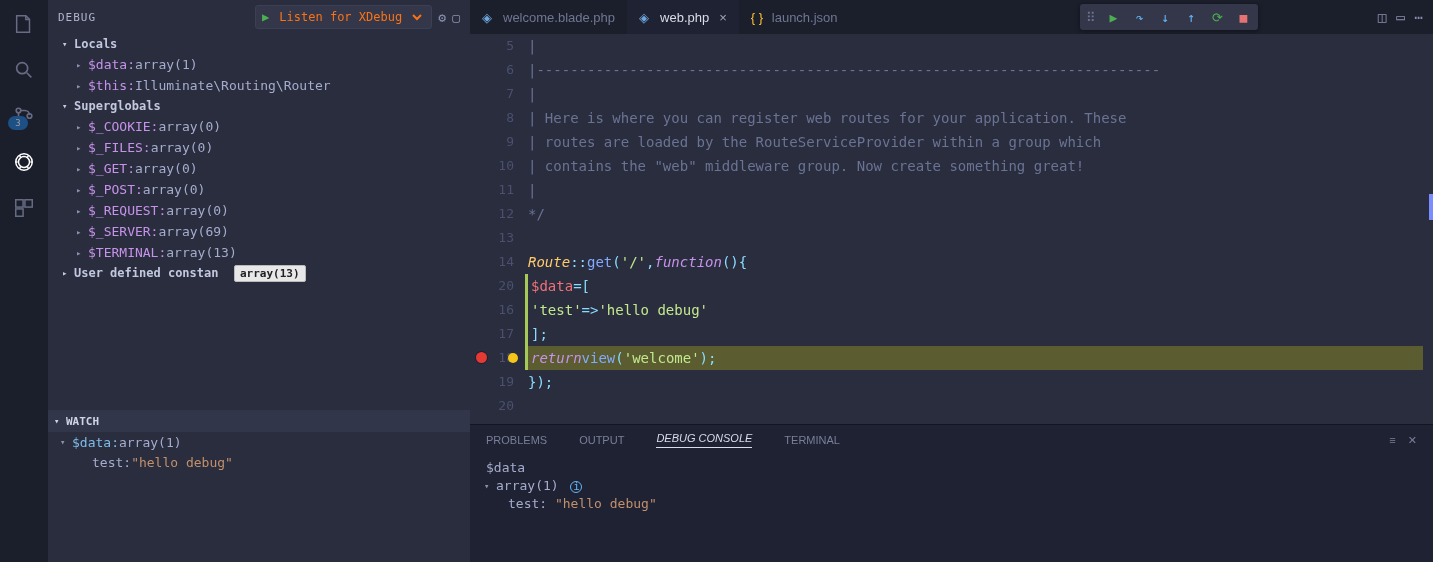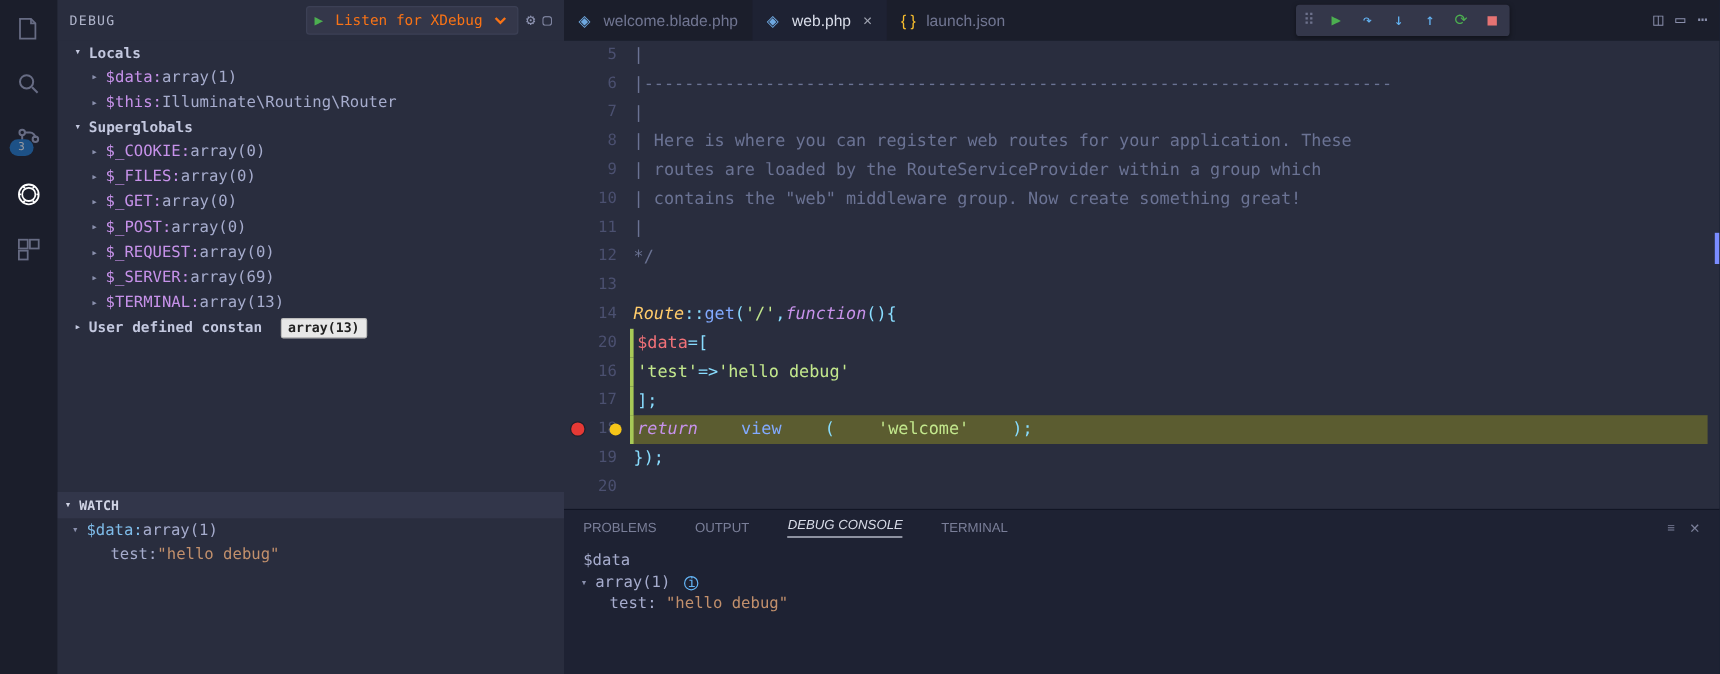--- a/index.html
+++ b/index.html
@@ -161,21 +161,21 @@
   content:""; position:absolute; left:6px; top:6px;
   width:11px; height:11px; background:#e53935; border-radius:50%;
   box-shadow: 0 0 0 1px rgba(0,0,0,.3);
 }
 .code {
   flex:1; font-size:14px; line-height:24px; white-space:pre;
   color:#a6accd; padding-right:10px;
 }
 .code .line { height:24px; position:relative; display:flex; }
 .code .line.changed { border-left: 3px solid #a7c957; margin-left:-3px; padding-left:3px;}
-.code .line.current { background:#5b5c30;gap:36px; }
+.code .line.current { background:#5b5c30; }
 .code .line.current::before {
   content:""; width:10px; height:10px; border-radius:50%;
   background:#f5c518; position:absolute; left:-20px; top:7px;
 }
 .c-comment { color:#6b7394; }
 .c-kw { color:#c792ea; font-style:italic; }
 .c-type { color:#ffcb6b; font-style:italic;}
 .c-fn { color:#82aaff; }
 .c-str { color:#c3e88d; }
 .c-var { color:#f07178; }

